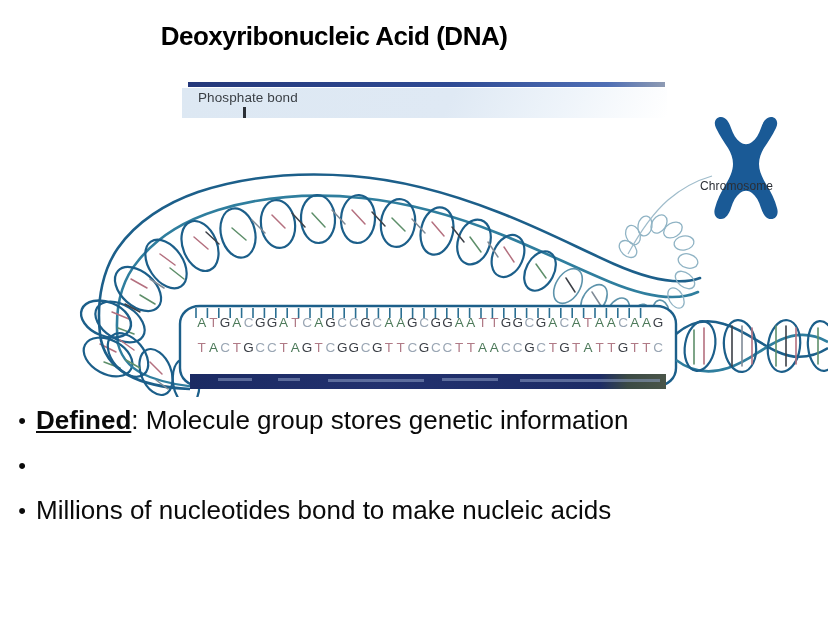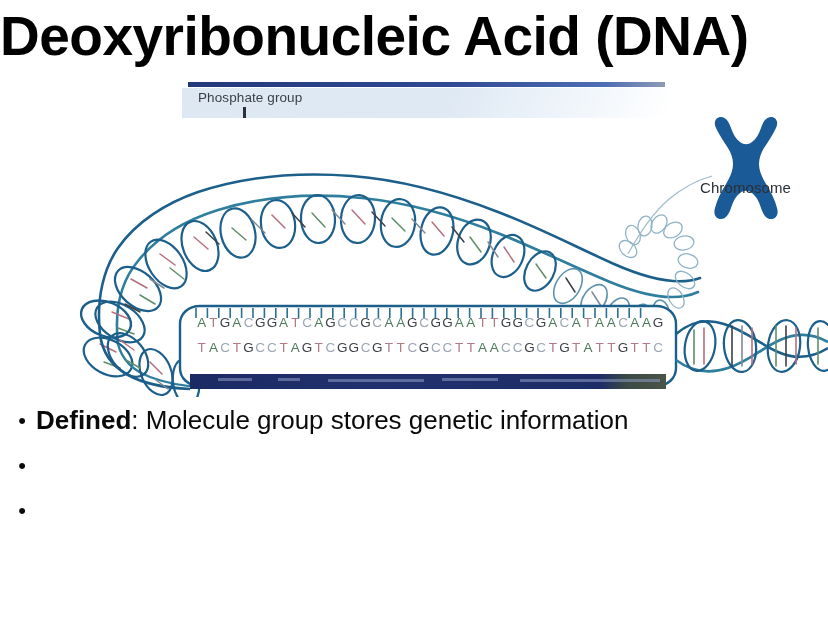--- a/index.html
+++ b/index.html
@@ -2,40 +2,40 @@
 <html><head>
 <meta charset="utf-8">
 <style>
   html,body{margin:0;padding:0;background:#ffffff;}
   body{width:828px;height:621px;position:relative;overflow:hidden;
        font-family:"Liberation Sans","DejaVu Sans",sans-serif;color:#000;}
 
   
   .slide-title{
     position:absolute;left:0;top:12px;width:668px;text-align:center;
-    font-size:55px;font-weight:bold;letter-spacing:-0.5px;color:#000000;
+    font-size:26px;font-weight:bold;letter-spacing:-0.5px;color:#000000;
     line-height:48px;white-space:nowrap;
   }
 
   
   .diagram{position:absolute;left:0;top:72px;width:828px;height:325px;}
   .diagram svg{display:block;}
 
   
   .banner-bar{position:absolute;left:188px;top:82px;width:477px;height:5px;
     background:linear-gradient(to right,#24387a 0%,#2e4a94 55%,#4f6fb5 88%,#8e9bb3 100%);}
   .banner-band{position:absolute;left:182px;top:88px;width:485px;height:30px;
     background:linear-gradient(115deg,#dde8f3 0%,#dfe9f4 55%,#eef4fa 78%,#ffffff 100%);}
   .phosphate-label{position:absolute;left:198px;top:90px;font-size:13.5px;
     color:#3a3f45;letter-spacing:0.1px;}
   .phosphate-tick{position:absolute;left:243px;top:107px;width:3px;height:11px;
     background:#2b2f36;}
 
   
-  .chromo-label{position:absolute;left:700px;top:179px;font-size:15px;
+  .chromo-label{position:absolute;left:700px;top:179px;font-size:12px;
     color:#2b2f36;letter-spacing:0.1px;}
 
   
   .seqbox{position:absolute;left:196px;top:313px;width:468px;height:45px;}
   .seq-row{position:absolute;left:0;width:468px;height:20px;
     display:flex;justify-content:space-between;font-size:13.5px;
     font-family:"Liberation Sans","DejaVu Sans",sans-serif;letter-spacing:0;}
   .seq-row.top{top:0;}
   .seq-row.bottom{top:25px;}
   .seq-row span{display:inline-block;width:11.4px;text-align:center;line-height:20px;}
@@ -48,21 +48,21 @@
   .bottom-bar{position:absolute;left:190px;top:374px;width:476px;height:15px;
     background:linear-gradient(to right,#1b2a63 0%,#22316e 40%,#1d2c66 86%,#3b4a44 92%,#4a5549 100%);}
   .bottom-bar .fleck{position:absolute;height:3px;background:#8e9ec4;opacity:.55;}
 
   
   .bullets{position:absolute;left:8px;top:398px;width:812px;}
   .bullet{display:flex;align-items:flex-start;font-size:26px;line-height:45px;
     color:#0a0a0a;}
   .bullet .dot{width:28px;flex:0 0 28px;text-align:center;font-size:22px;line-height:45px;}
   .bullet .txt{white-space:nowrap;}
-  .bullet .lead{font-weight:bold;}
+  .bullet .lead{font-weight:bold;text-decoration:underline;}
 </style>
 </head>
 <body>
 
 <div class="slide-title">Deoxyribonucleic Acid (DNA)</div>
 
 <div class="diagram">
   <svg width="828" height="325" viewBox="0 0 828 325">
     <defs>
       <linearGradient id="strandGrad" x1="0" y1="0" x2="1" y2="0">
@@ -316,21 +316,21 @@
         <line x1="786" y1="254" x2="786" y2="294" stroke="#3b3f46"></line>
         <line x1="796" y1="256" x2="796" y2="292" stroke="#b4707f"></line>
         <line x1="818" y1="256" x2="818" y2="292" stroke="#5e8f6a"></line>
       </g>
     </g>
   </svg>
 </div>
 
 <div class="banner-band"></div>
 <div class="banner-bar"></div>
-<div class="phosphate-label">Phosphate group</div>
+<div class="phosphate-label">Phosphate bond</div>
 <div class="phosphate-tick"></div>
 
 <div class="chromo-label">Chromosome</div>
 
 <div class="seqbox">
   <div class="seq-row top">
       <span class="b-A">A</span>
       <span class="b-T">T</span>
       <span class="b-G">G</span>
       <span class="b-A">A</span>
@@ -426,14 +426,15 @@
 <div class="bullets">
   <div class="bullet">
     <span class="dot">•</span>
     <span class="txt"><span class="lead">Defined</span><span>: Molecule group stores genetic information</span></span>
   </div>
   <div class="bullet">
     <span class="dot">•</span>
   </div>
   <div class="bullet">
     <span class="dot">•</span>
+    <span class="txt">Millions of nucleotides bond to make nucleic acids</span>
   </div>
 </div>
 
 </body></html>

